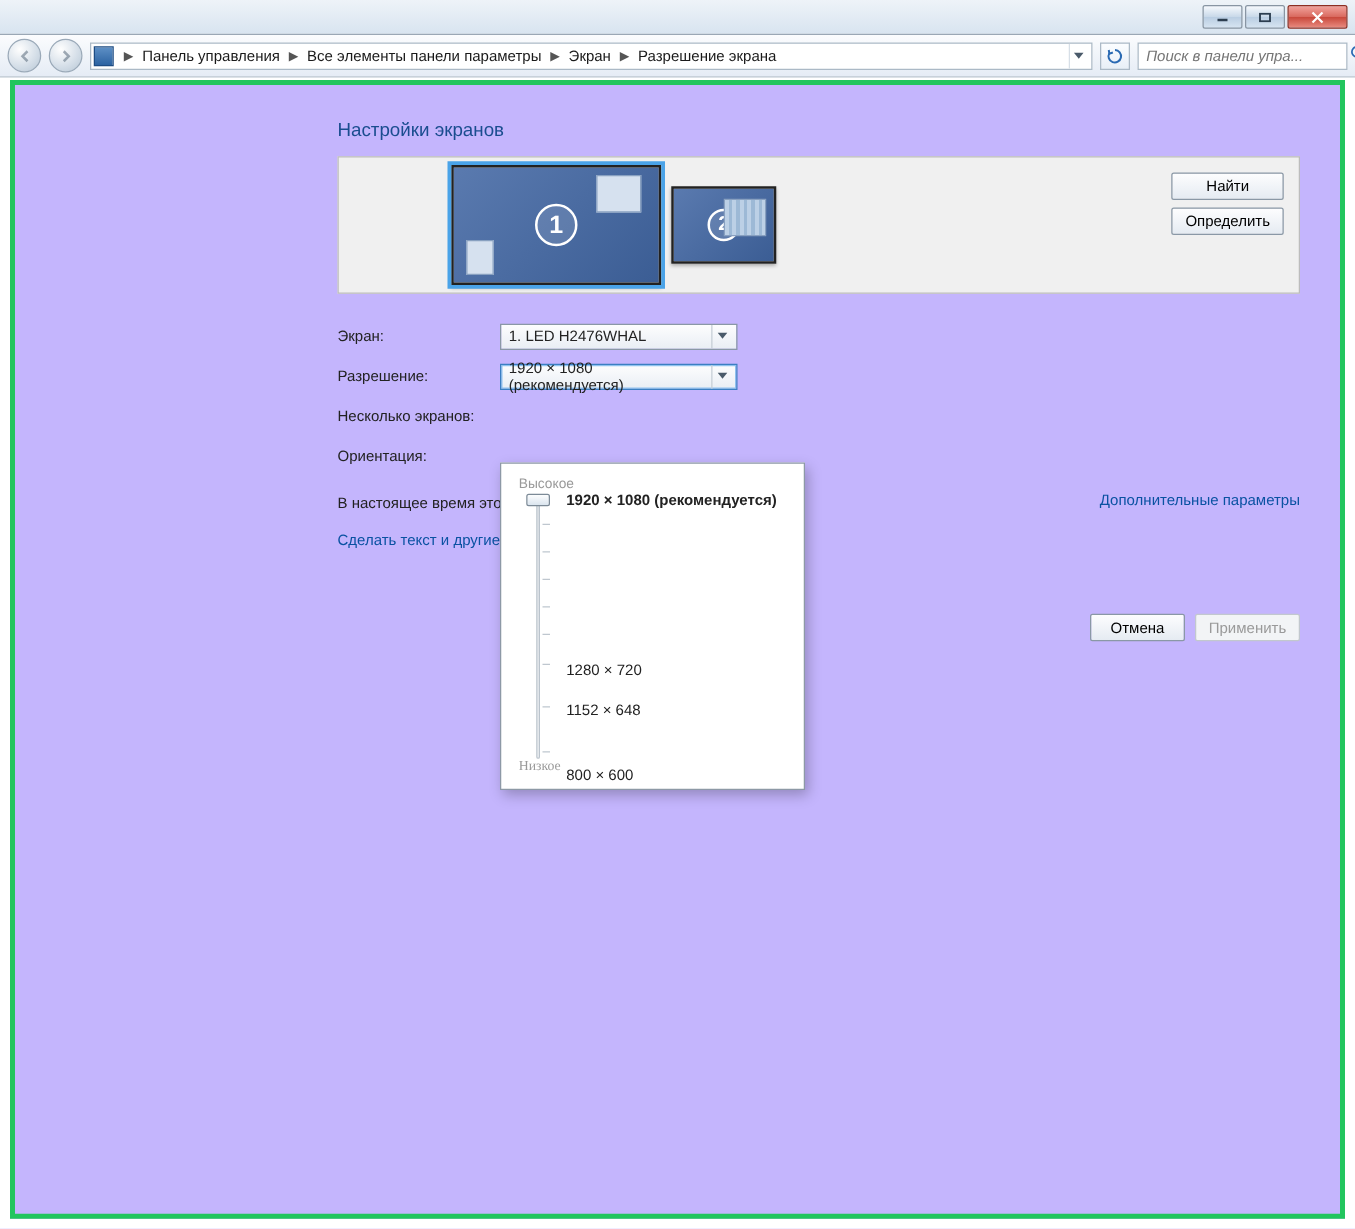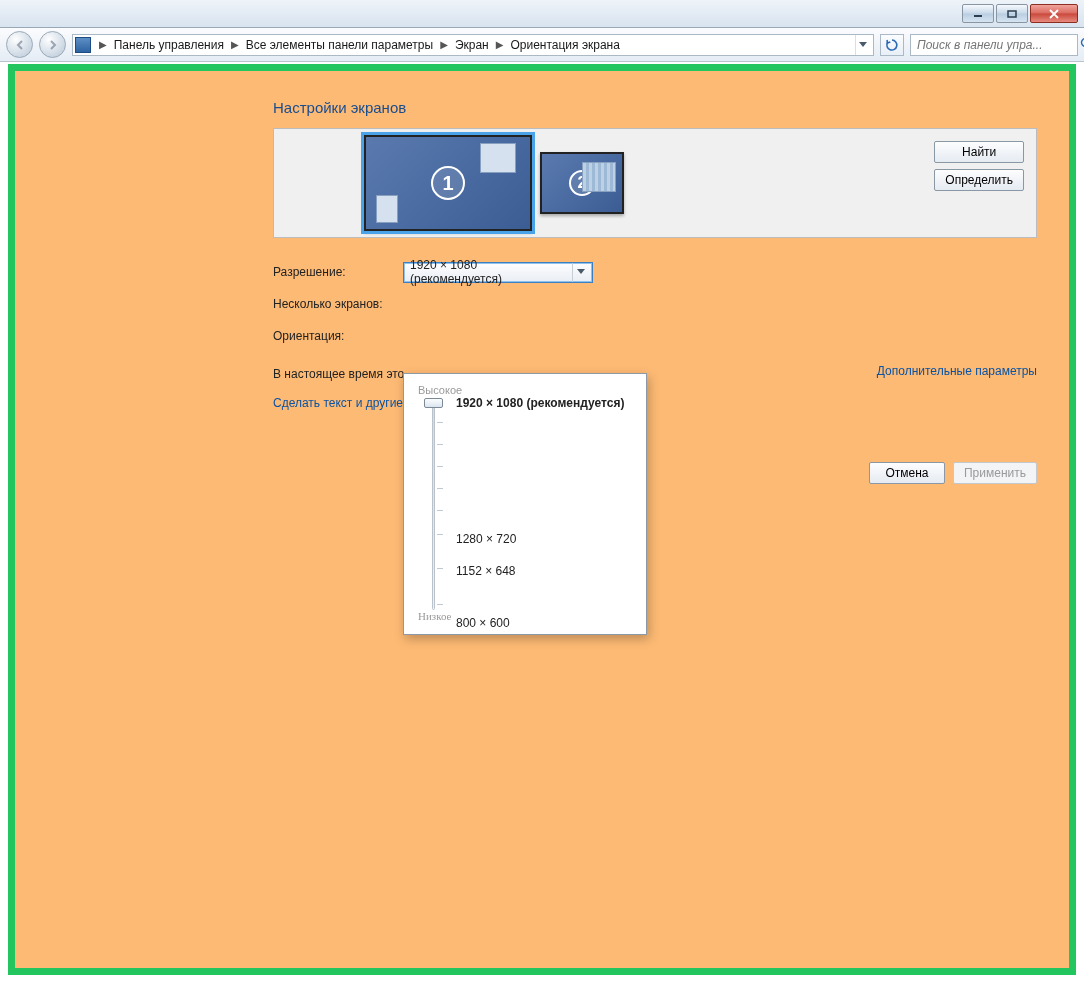--- a/index.html
+++ b/index.html
@@ -20,21 +20,21 @@
   .crumb-sep { color:#555; padding:0 4px; font-size:10px; }
   .crumb { padding:0 3px; cursor:pointer; white-space:nowrap; }
   .crumb-end { margin-left:auto; display:flex; align-items:center; gap:2px; padding-right:3px;}
   .crumb-drop { width:15px;height:20px;display:flex;align-items:center;justify-content:center;cursor:pointer;border-left:1px solid #d7dfe7;}
   .refresh-btn{width:24px;height:22px;border:1px solid #abb9c6;background:linear-gradient(#fbfdff,#e8eff7);display:flex;align-items:center;justify-content:center;cursor:pointer;color:#2a6ab3;}
   .search-box{width:168px;height:22px;border:1px solid #abb9c6;background:#fff;display:flex;align-items:center;padding:0 4px;gap:4px;}
   .search-box input{flex:1;border:0;outline:0;font-size:12px;font-style:italic;color:#888;}
   .search-box .sicon{color:#2a6ab3;}
 
   
-  .surface{position:absolute;left:8px;right:8px;top:64px;bottom:8px;background:#fdba74;border:7px solid #22c55e;}
+  .surface{position:absolute;left:8px;right:8px;top:64px;bottom:8px;background:#c4b5fd;border:4px solid #22c55e;}
   .content{margin-left:258px;margin-right:32px;padding-top:28px;}
 
   h2.sec-title{font-weight:400;color:#1a4d8f;font-size:15px;margin:0 0 12px;}
 
   
   .preview-box{border:1px solid #bcbcbc;background:#f0f0f0;height:110px;position:relative;display:flex;align-items:center;padding-left:90px;}
   .monitor{border:2px solid #222;background:linear-gradient(135deg,#5a7aaf,#3b5d94);position:relative;display:flex;align-items:center;justify-content:center; box-shadow:0 2px 3px rgba(0,0,0,.3);}
   .monitor.sel{outline:3px solid #4aa3e8; outline-offset:0;}
   .mon1{width:168px;height:96px;}
   .mon2{width:84px;height:62px;margin-left:8px;}
@@ -112,21 +112,21 @@
   </div>
   <div class="crumb-bar">
     <div class="crumb-icon"></div>
     <span class="crumb-sep">▶</span>
     <span class="crumb">Панель управления</span>
     <span class="crumb-sep">▶</span>
     <span class="crumb">Все элементы панели параметры</span>
     <span class="crumb-sep">▶</span>
     <span class="crumb">Экран</span>
     <span class="crumb-sep">▶</span>
-    <span class="crumb">Ориентация экрана</span>
+    <span class="crumb">Разрешение экрана</span>
     <div class="crumb-end">
       <div class="crumb-drop">
         <svg width="8" height="6">
             <path d="M0 0 L8 0 L4 5 Z" fill="#4a5a6a"></path>
           </svg>
       </div>
     </div>
   </div>
   <div class="refresh-btn">
     <svg width="14" height="14">
@@ -159,20 +159,31 @@
         <div class="mon-mini mini-a"></div>
         <div class="mon-num">2</div>
       </div>
       <div class="preview-btns">
         <button class="btn">Найти</button>
         <button class="btn">Определить</button>
       </div>
     </div>
 
     <div class="form">
+      <div class="row">
+        <span class="label">Экран:</span>
+        <div class="combo">
+          <span>1. LED H2476WHAL</span>
+          <span class="arrow">
+              <svg width="8" height="6">
+                <path d="M0 0 L8 0 L4 5 Z" fill="#4a5a6a"></path>
+              </svg>
+            </span>
+        </div>
+      </div>
       <div class="row">
         <span class="label">Разрешение:</span>
         <div class="combo focused">
           <span>1920 × 1080 (рекомендуется)</span>
           <span class="arrow">
               <svg width="8" height="6">
                 <path d="M0 0 L8 0 L4 5 Z" fill="#4a5a6a"></path>
               </svg>
             </span>
         </div>

